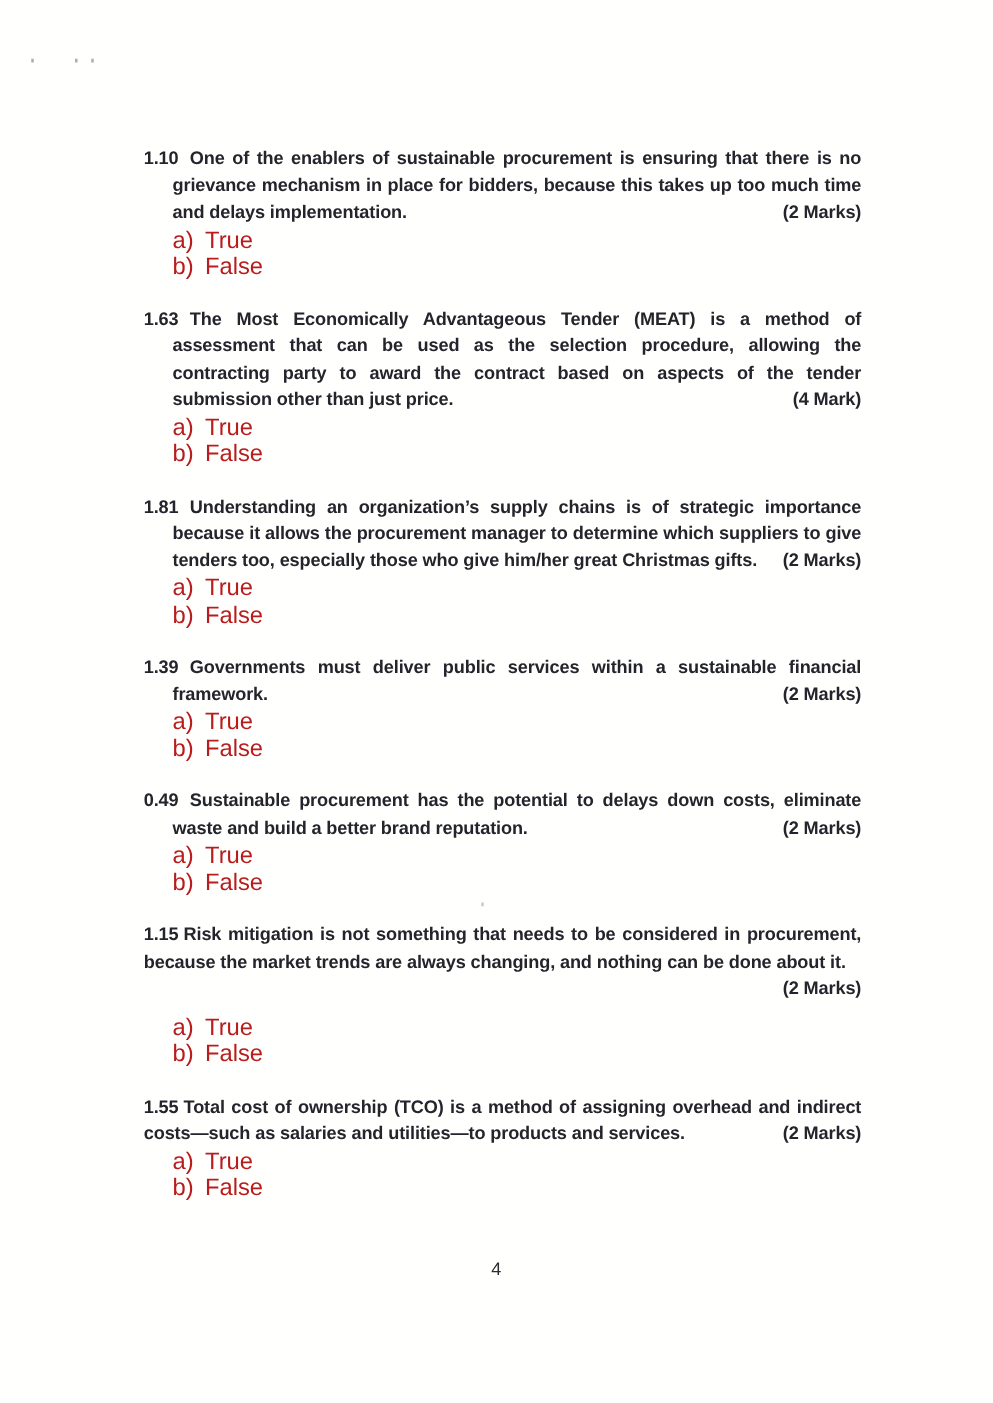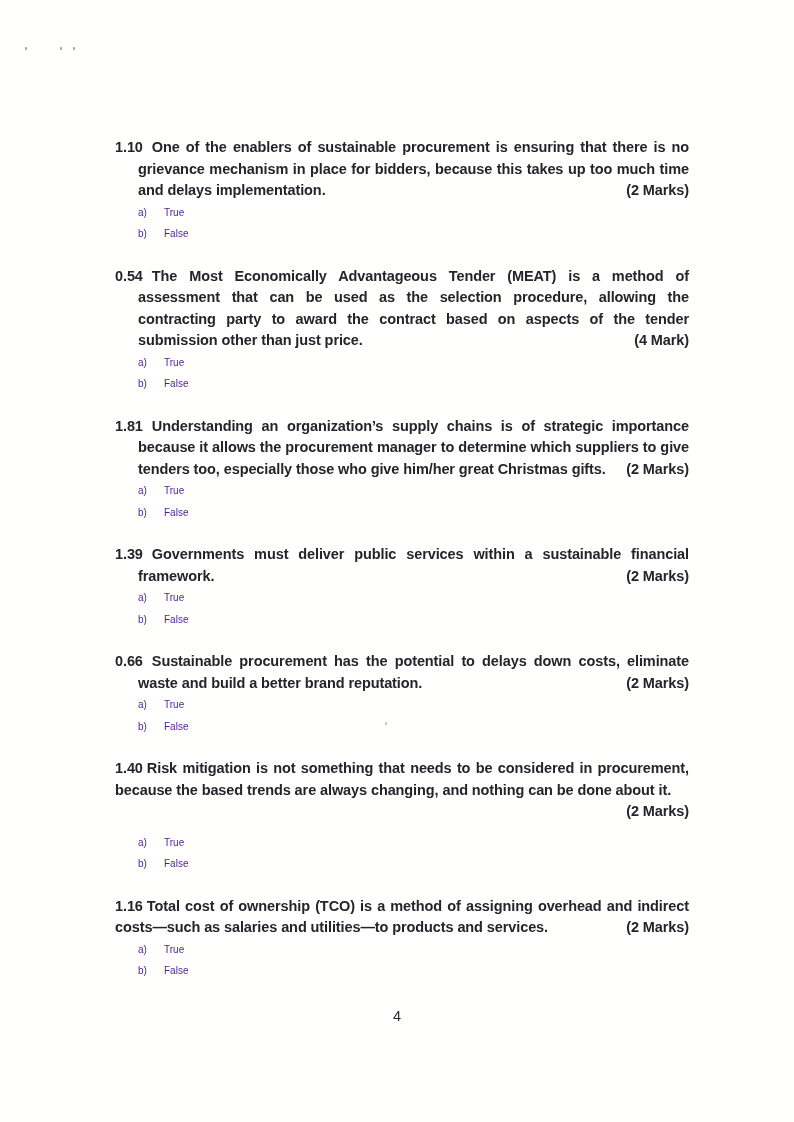--- a/index.html
+++ b/index.html
@@ -15,21 +15,20 @@
   .page {
     position: absolute;
     inset: 0;
     background: #fffffe;
   }
   .content {
     position: absolute;
     left: 115px;
     top: 117px;
     width: 574px;
-    margin-top: 20px;
   }
   .question { margin-bottom: 21px; }
   .qtext {
     font-size: 14.5px;
     line-height: 21.5px;
     font-weight: 700;
     text-align: justify;
     letter-spacing: -0.1px;
     color: #24242c;
   }
@@ -45,24 +44,24 @@
   .marks {
     float: right;
     font-weight: 700;
     white-space: nowrap;
     margin-left: 12px;
   }
   .qtext::after { content: ""; display: block; clear: both; }
   .options { margin-left: 23px; margin-top: 0; }
   .q15 .options { margin-top: 9px; }
   .opt {
-    font-size: 10px;
+    font-size: 19px;
     line-height: 21.5px;
     font-weight: 400;
-    color: #4c1d95;
+    color: #b91c1c;
   }
   .opt-letter { display: inline-block; width: 26px; }
   .page-number {
     position: absolute;
     left: 0;
     right: 0;
     top: 1006px;
     text-align: center;
     font-size: 14.5px;
     line-height: 21.5px;
@@ -95,21 +94,21 @@
 
     <section class="question">
       <p class="qtext hang"><span class="qnum">1.10</span><span>One of the enablers of sustainable procurement is ensuring that there is no grievance mechanism in place for bidders, because this takes up too much time and delays implementation.</span><span class="marks">(2 Marks)</span></p>
       <div class="options">
         <div class="opt"><span class="opt-letter">a)</span><span class="opt-label">True</span></div>
         <div class="opt"><span class="opt-letter">b)</span><span class="opt-label">False</span></div>
       </div>
     </section>
 
     <section class="question">
-      <p class="qtext hang"><span class="qnum">0.54</span><span>The Most Economically Advantageous Tender (MEAT) is a method of assessment that can be used as the selection procedure, allowing the contracting party to award the contract based on aspects of the tender submission other than just price.</span><span class="marks">(4 Mark)</span></p>
+      <p class="qtext hang"><span class="qnum">1.63</span><span>The Most Economically Advantageous Tender (MEAT) is a method of assessment that can be used as the selection procedure, allowing the contracting party to award the contract based on aspects of the tender submission other than just price.</span><span class="marks">(4 Mark)</span></p>
       <div class="options">
         <div class="opt"><span class="opt-letter">a)</span><span class="opt-label">True</span></div>
         <div class="opt"><span class="opt-letter">b)</span><span class="opt-label">False</span></div>
       </div>
     </section>
 
     <section class="question">
       <p class="qtext hang"><span class="qnum">1.81</span><span>Understanding an organization’s supply chains is of strategic importance because it allows the procurement manager to determine which suppliers to give tenders too, especially those who give him/her great Christmas gifts.</span><span class="marks">(2 Marks)</span></p>
       <div class="options">
         <div class="opt"><span class="opt-letter">a)</span><span class="opt-label">True</span></div>
@@ -119,37 +118,37 @@
 
     <section class="question">
       <p class="qtext hang"><span class="qnum">1.39</span><span>Governments must deliver public services within a sustainable financial framework.</span><span class="marks">(2 Marks)</span></p>
       <div class="options">
         <div class="opt"><span class="opt-letter">a)</span><span class="opt-label">True</span></div>
         <div class="opt"><span class="opt-letter">b)</span><span class="opt-label">False</span></div>
       </div>
     </section>
 
     <section class="question">
-      <p class="qtext hang"><span class="qnum">0.66</span><span>Sustainable procurement has the potential to delays down costs, eliminate waste and build a better brand reputation.</span><span class="marks">(2 Marks)</span></p>
+      <p class="qtext hang"><span class="qnum">0.49</span><span>Sustainable procurement has the potential to delays down costs, eliminate waste and build a better brand reputation.</span><span class="marks">(2 Marks)</span></p>
       <div class="options">
         <div class="opt"><span class="opt-letter">a)</span><span class="opt-label">True</span></div>
         <div class="opt"><span class="opt-letter">b)</span><span class="opt-label">False</span></div>
       </div>
     </section>
 
     <section class="question q15">
-      <p class="qtext flat"><span class="qnum">1.40</span><span>Risk mitigation is not something that needs to be considered in procurement, because the based trends are always changing, and nothing can be done about it.</span><span class="marks">(2 Marks)</span></p>
+      <p class="qtext flat"><span class="qnum">1.15</span><span>Risk mitigation is not something that needs to be considered in procurement, because the market trends are always changing, and nothing can be done about it.</span><span class="marks">(2 Marks)</span></p>
       <div class="options">
         <div class="opt"><span class="opt-letter">a)</span><span class="opt-label">True</span></div>
         <div class="opt"><span class="opt-letter">b)</span><span class="opt-label">False</span></div>
       </div>
     </section>
 
     <section class="question">
-      <p class="qtext flat"><span class="qnum">1.16</span><span>Total cost of ownership (TCO) is a method of assigning overhead and indirect costs—such as salaries and utilities—to products and services.</span><span class="marks">(2 Marks)</span></p>
+      <p class="qtext flat"><span class="qnum">1.55</span><span>Total cost of ownership (TCO) is a method of assigning overhead and indirect costs—such as salaries and utilities—to products and services.</span><span class="marks">(2 Marks)</span></p>
       <div class="options">
         <div class="opt"><span class="opt-letter">a)</span><span class="opt-label">True</span></div>
         <div class="opt"><span class="opt-letter">b)</span><span class="opt-label">False</span></div>
       </div>
     </section>
 
   </div>
 
   <div class="page-number">4</div>
 

